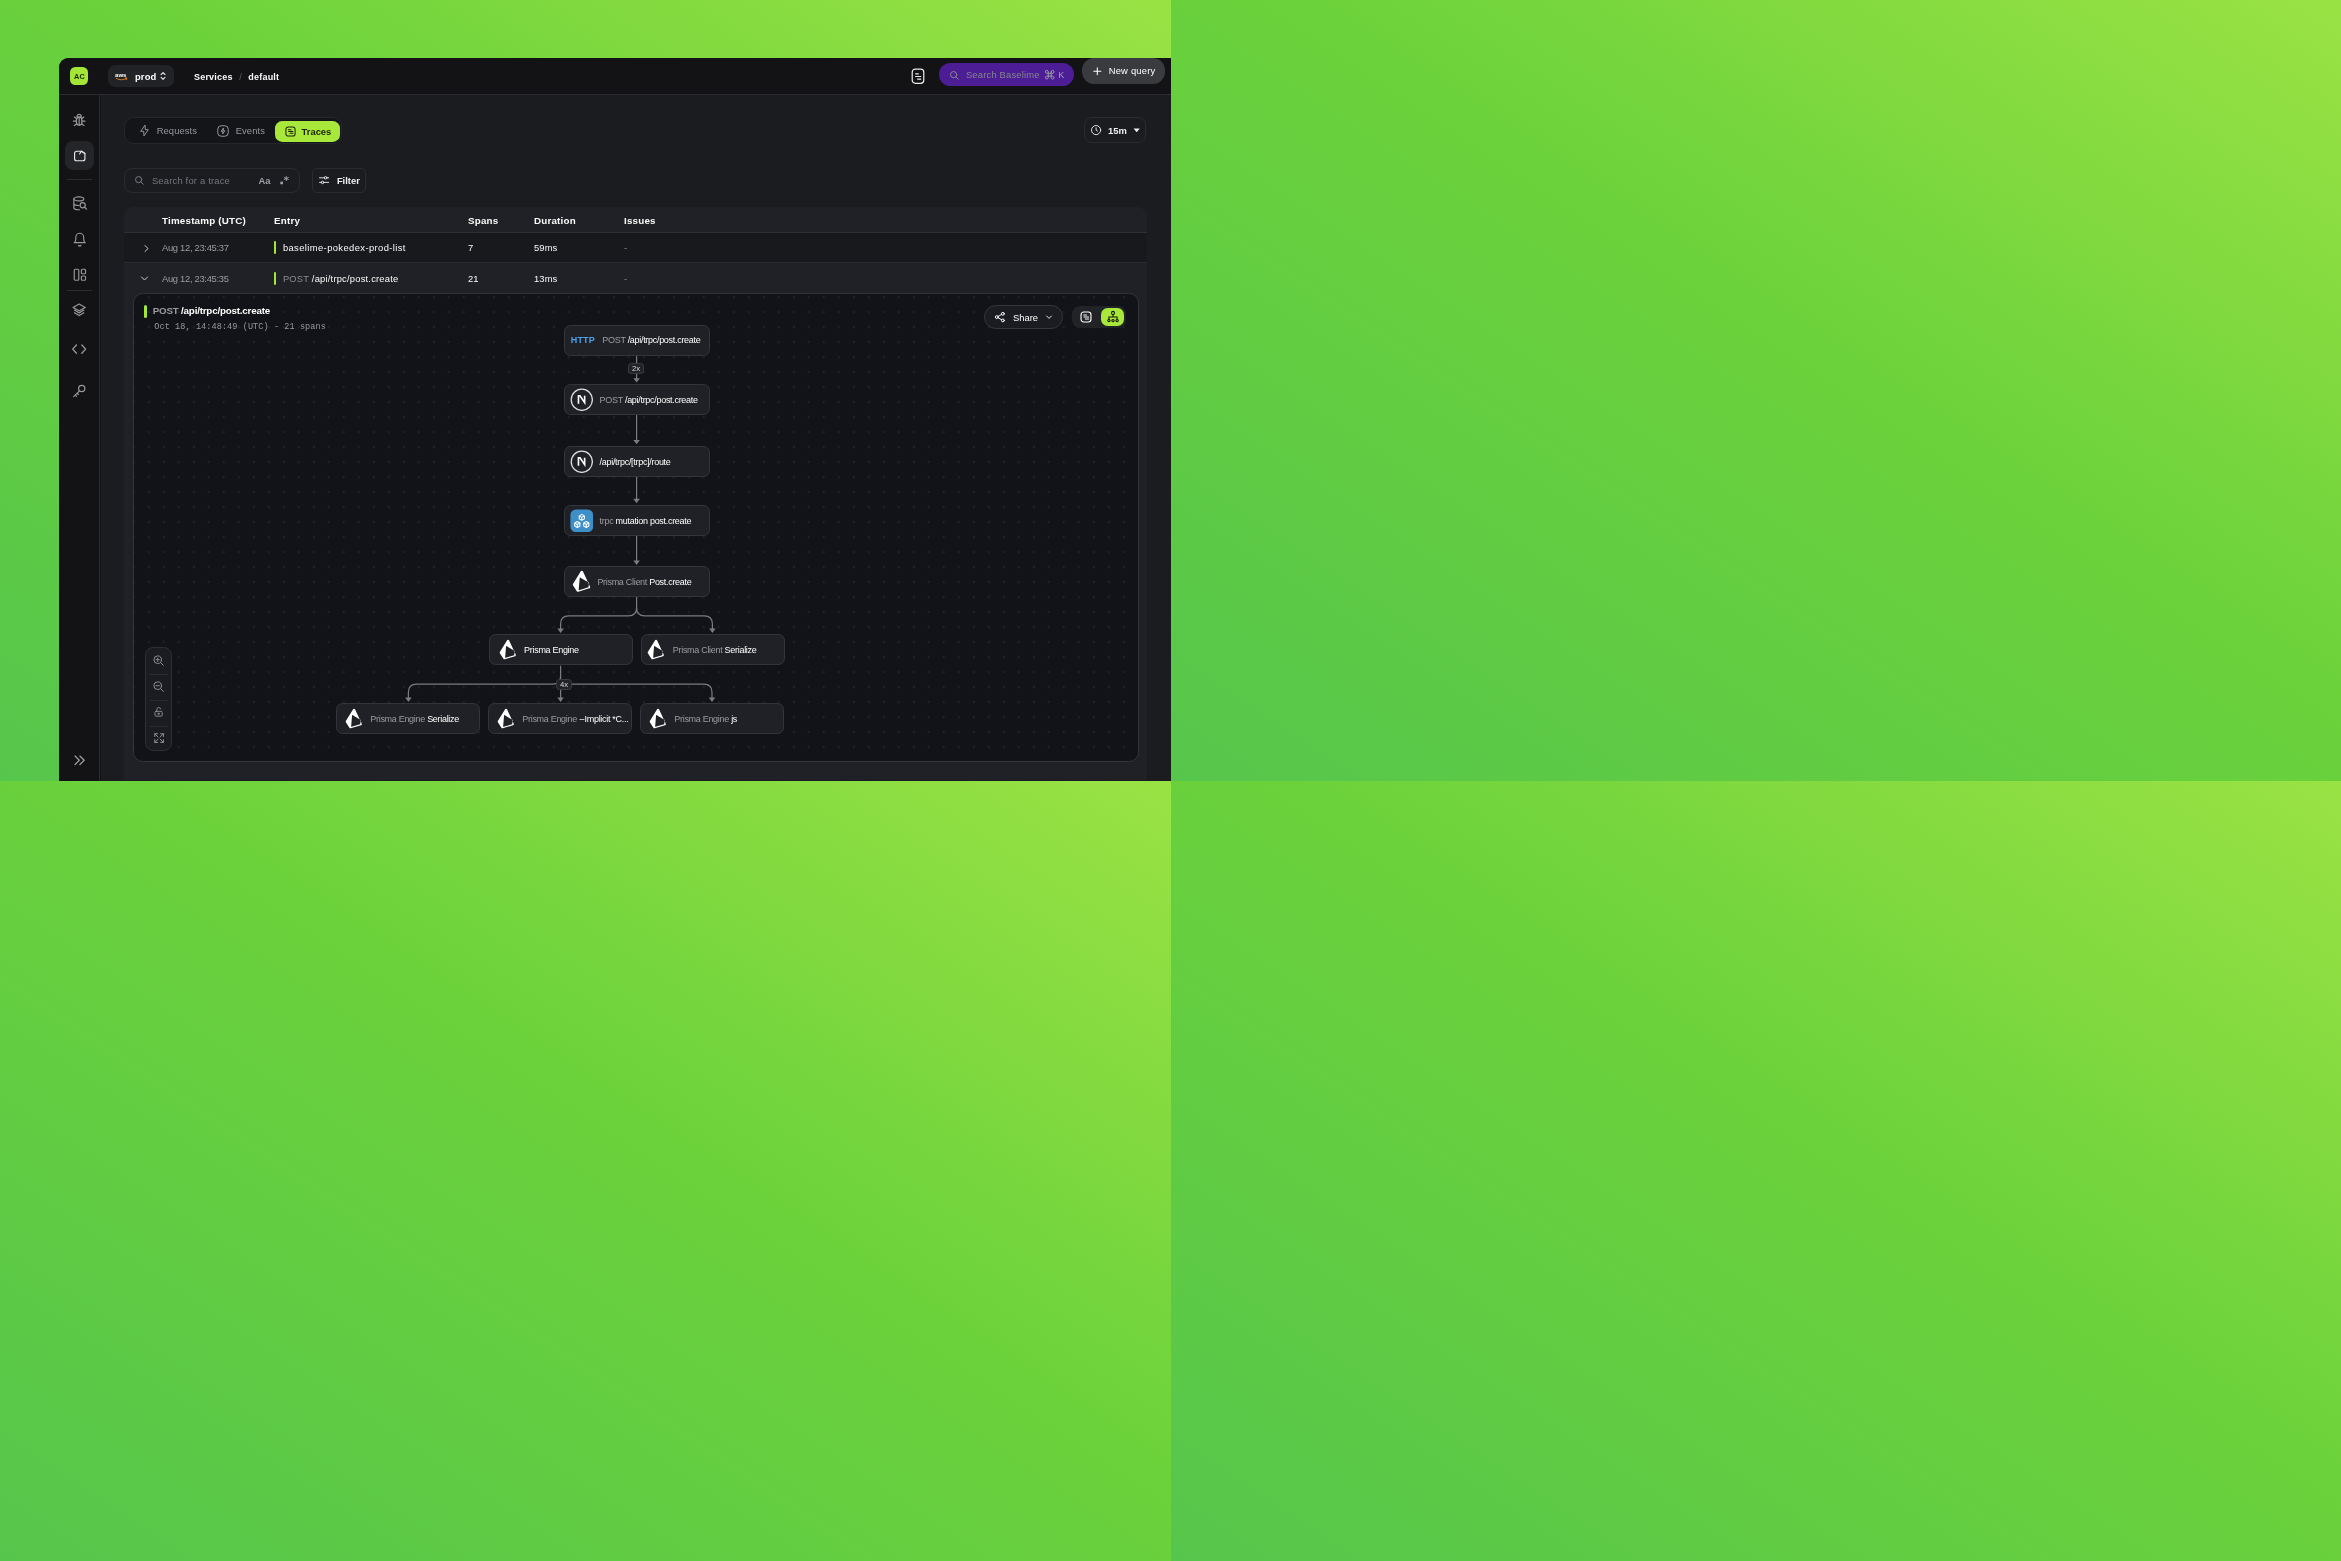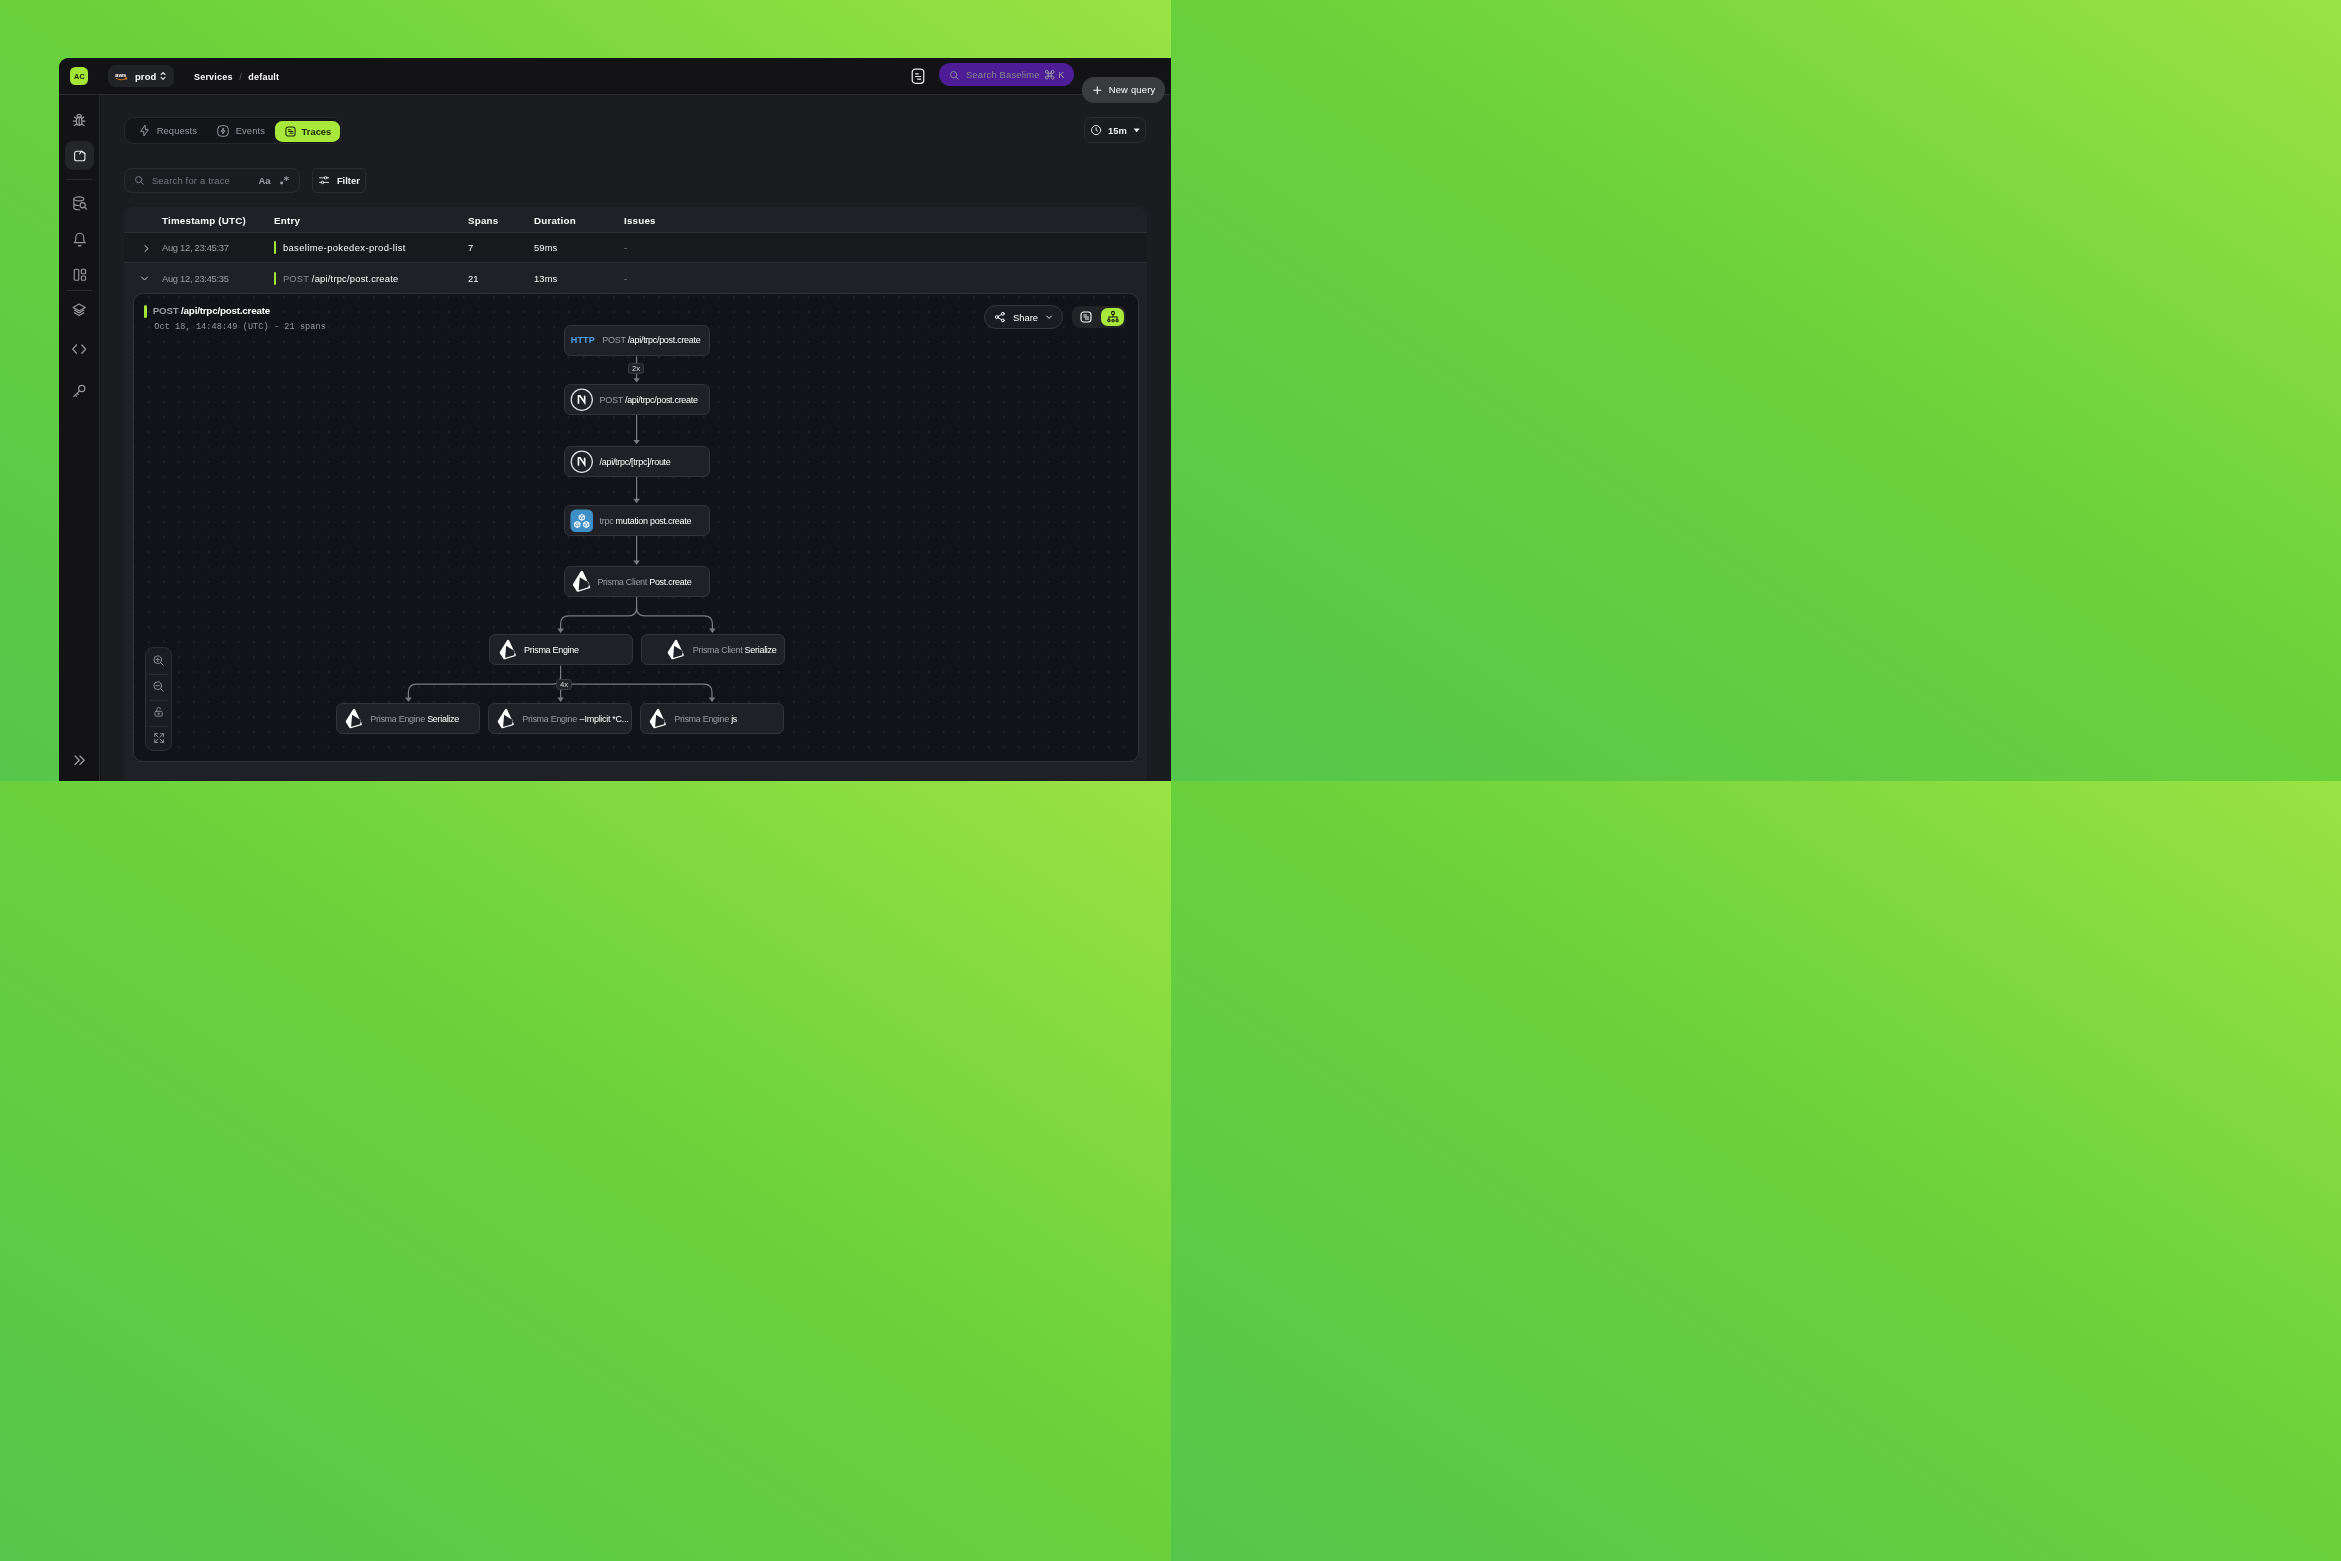--- a/index.html
+++ b/index.html
@@ -15,21 +15,21 @@
   background:#131316; border-top-left-radius:9.8px; overflow:hidden;
 }
 
 .topbar { position:absolute; left:0; top:0; right:0; height:37px; border-bottom:0.8px solid #2b2c31; background:#131316; z-index:5;}
 .avatar { position:absolute; left:11.4px; top:9.4px; width:18px; height:18px; border-radius:5.3px; background:#a3e635; color:#1a2307; font-size:7.3px; font-weight:bold; display:flex; align-items:center; justify-content:center; letter-spacing:0.2px;}
 .awspill { position:absolute; left:49px; top:7.3px; width:66px; height:21.5px; background:#222327; border-radius:7.3px; display:flex; align-items:center; padding:0 6.5px;}
 .crumb { position:absolute; left:135px; top:0; height:37px; display:flex; align-items:center; gap:6.5px; font-size:9px; font-weight:700; color:#fafafa; letter-spacing:0.2px;}
 .crumb .sep { color:#5d5e63; font-weight:400; }
 .iconbtn-top { position:absolute; top:9.8px; color:#e8e9ea; }
 .searchpill { position:absolute; left:880px; top:5.3px; width:135px; height:23px; background:#4c1d95; border-radius:11.4px; display:flex; align-items:center; padding:0 9.8px; }
-.newquery { position:absolute; left:1023px; top:19px; width:83px; height:25.6px; background:#3a3b3f; border-radius:12.2px; display:flex; align-items:center; justify-content:center; gap:6.5px; color:#fff; font-size:9.4px; font-weight:500; letter-spacing:0.2px;}
+.newquery { position:absolute; left:1023px; top:0; width:83px; height:25.6px; background:#3a3b3f; border-radius:12.2px; display:flex; align-items:center; justify-content:center; gap:6.5px; color:#fff; font-size:9.4px; font-weight:500; letter-spacing:0.2px;}
 
 .sidebar { position:absolute; left:0; top:37px; width:41px; bottom:0; border-right:0.8px solid #2b2c31; background:#131316; z-index:4;}
 .sb-ic { position:absolute; left:0; width:41px; display:flex; justify-content:center; color:#96979b;}
 .sb-active { position:absolute; left:6.1px; width:29px; height:29px; background:#242529; border-radius:8.1px; display:flex; align-items:center; justify-content:center; color:#e4e5e7;}
 .sb-div { position:absolute; left:8.1px; width:25px; border-top:0.8px solid #2b2c30; }
 
 .main { position:absolute; left:42px; top:37px; right:0; bottom:0; background:#1b1c20; }
 
 .page { position:absolute; left:0; top:0; width:1171px; height:781px; pointer-events:none; z-index:10;}
 .tabs { position:absolute; left:124px; top:117px; width:218px; height:27px; background:#141519; border:0.8px solid #26272c; border-radius:9.8px; display:flex; align-items:center; padding:0 3.3px;}
@@ -390,21 +390,21 @@
           <path fill="#fff" d="M21.8068 18.2848L13.5528.7565c-.207-.4382-.639-.7273-1.1286-.7541-.5023-.0293-.9523.213-1.2062.6253L2.266 15.1271c-.2773.4518-.2718 1.0091.0158 1.4555l4.3759 6.7786c.2608.4046.7127.6388 1.1823.6388.1332 0 .267-.0188.3987-.0577l12.7019-3.7568c.3891-.1151.7072-.3904.8737-.7553s.1647-.7828-.0075-1.1464zm-1.8481.7553L9.1814 22.2267c-.2065.0611-.4046-.1029-.3872-.3202l1.1514-13.8524c.0175-.2109.2503-.3317.4325-.2245l10.2191 6.0124c.1828.1075.1578.3822-.0385.4403z"></path>
         </svg>
       <span class="lab" style="margin-left:5.7px;"><span class="gray">Prisma Client</span> Post.create</span>
     </div>
     <div class="node" style="left:355px;top:340px;width:144px;padding-left:8.1px;">
       <svg width="19.5" height="23" viewBox="0 0 24 24">
           <path fill="#fff" d="M21.8068 18.2848L13.5528.7565c-.207-.4382-.639-.7273-1.1286-.7541-.5023-.0293-.9523.213-1.2062.6253L2.266 15.1271c-.2773.4518-.2718 1.0091.0158 1.4555l4.3759 6.7786c.2608.4046.7127.6388 1.1823.6388.1332 0 .267-.0188.3987-.0577l12.7019-3.7568c.3891-.1151.7072-.3904.8737-.7553s.1647-.7828-.0075-1.1464zm-1.8481.7553L9.1814 22.2267c-.2065.0611-.4046-.1029-.3872-.3202l1.1514-13.8524c.0175-.2109.2503-.3317.4325-.2245l10.2191 6.0124c.1828.1075.1578.3822-.0385.4403z"></path>
         </svg>
       <span class="lab" style="margin-left:6.5px;">Prisma Engine</span>
     </div>
-    <div class="node" style="left:507px;top:340px;width:144px;padding-left:24px;">
+    <div class="node" style="left:507px;top:340px;width:144px;padding-left:4px;">
       <svg width="19.5" height="23" viewBox="0 0 24 24">
           <path fill="#fff" d="M21.8068 18.2848L13.5528.7565c-.207-.4382-.639-.7273-1.1286-.7541-.5023-.0293-.9523.213-1.2062.6253L2.266 15.1271c-.2773.4518-.2718 1.0091.0158 1.4555l4.3759 6.7786c.2608.4046.7127.6388 1.1823.6388.1332 0 .267-.0188.3987-.0577l12.7019-3.7568c.3891-.1151.7072-.3904.8737-.7553s.1647-.7828-.0075-1.1464zm-1.8481.7553L9.1814 22.2267c-.2065.0611-.4046-.1029-.3872-.3202l1.1514-13.8524c.0175-.2109.2503-.3317.4325-.2245l10.2191 6.0124c.1828.1075.1578.3822-.0385.4403z"></path>
         </svg>
       <span class="lab" style="margin-left:7.3px;"><span class="gray">Prisma Client</span> Serialize</span>
     </div>
     <div class="node" style="left:202px;top:409px;width:144px;padding-left:6.5px;">
       <svg width="19.5" height="23" viewBox="0 0 24 24">
           <path fill="#fff" d="M21.8068 18.2848L13.5528.7565c-.207-.4382-.639-.7273-1.1286-.7541-.5023-.0293-.9523.213-1.2062.6253L2.266 15.1271c-.2773.4518-.2718 1.0091.0158 1.4555l4.3759 6.7786c.2608.4046.7127.6388 1.1823.6388.1332 0 .267-.0188.3987-.0577l12.7019-3.7568c.3891-.1151.7072-.3904.8737-.7553s.1647-.7828-.0075-1.1464zm-1.8481.7553L9.1814 22.2267c-.2065.0611-.4046-.1029-.3872-.3202l1.1514-13.8524c.0175-.2109.2503-.3317.4325-.2245l10.2191 6.0124c.1828.1075.1578.3822-.0385.4403z"></path>
         </svg>
       <span class="lab" style="margin-left:7.3px;"><span class="gray">Prisma Engine</span> Serialize</span>

